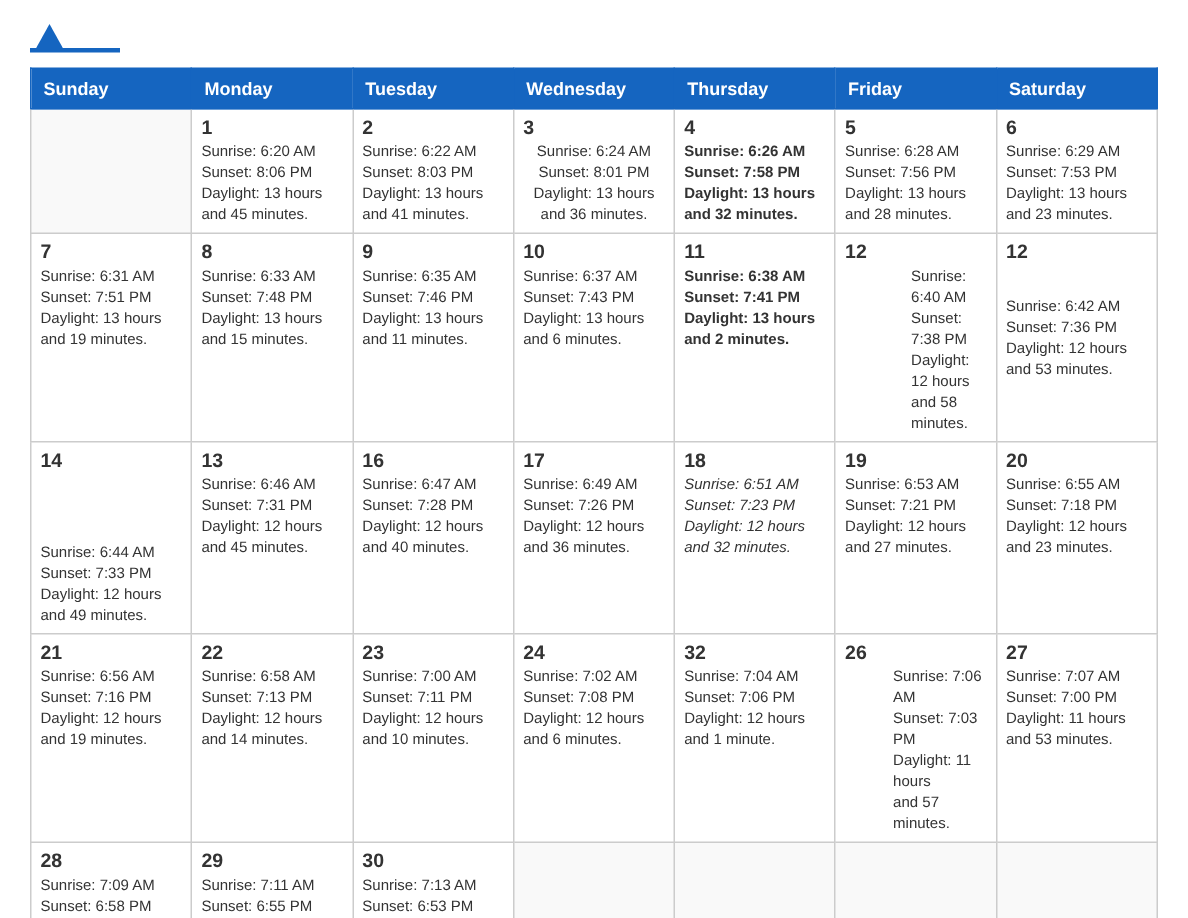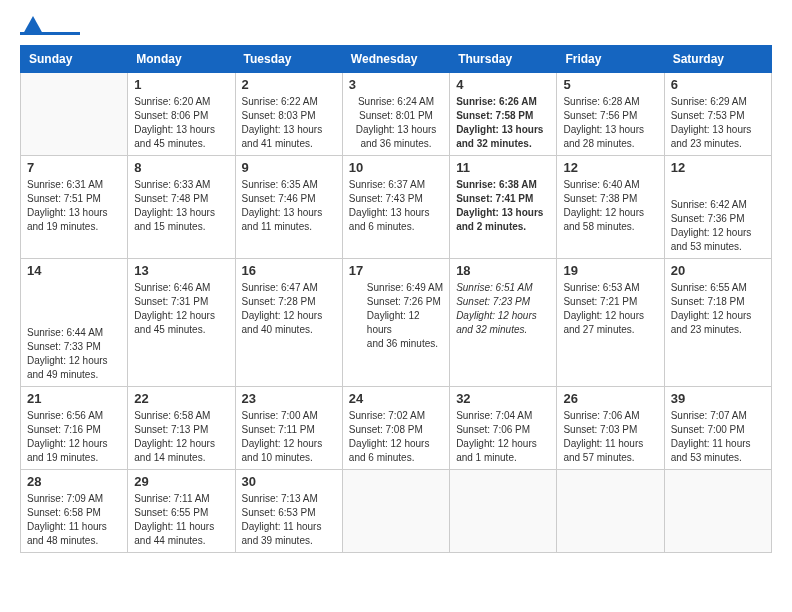--- a/index.html
+++ b/index.html
@@ -202,21 +202,21 @@
         </td>
         <td>
           <div class="day-number">11</div>
           <div class="day-info" style="white-space: pre-line; font-weight: bold;">Sunrise: 6:38 AM
 Sunset: 7:41 PM
 Daylight: 13 hours
 and 2 minutes.</div>
         </td>
         <td>
           <div class="day-number">12</div>
-          <div class="day-info" style="white-space: pre-line;">Sunrise: 6:40 AM
+          <div class="day-info" style="white-space: pre-line; margin-left: 44px;">Sunrise: 6:40 AM
 Sunset: 7:38 PM
 Daylight: 12 hours
 and 58 minutes.</div>
         </td>
         <td>
           <div class="day-number">12</div>
           <div class="day-info" style="white-space: pre-line; margin-top: 23px;">Sunrise: 6:42 AM
 Sunset: 7:36 PM
 Daylight: 12 hours
 and 53 minutes.</div>
@@ -239,21 +239,21 @@
         </td>
         <td>
           <div class="day-number">16</div>
           <div class="day-info" style="white-space: pre-line;">Sunrise: 6:47 AM
 Sunset: 7:28 PM
 Daylight: 12 hours
 and 40 minutes.</div>
         </td>
         <td>
           <div class="day-number">17</div>
-          <div class="day-info" style="white-space: pre-line; margin-left: 18px;">Sunrise: 6:49 AM
+          <div class="day-info" style="white-space: pre-line;">Sunrise: 6:49 AM
 Sunset: 7:26 PM
 Daylight: 12 hours
 and 36 minutes.</div>
         </td>
         <td>
           <div class="day-number">18</div>
           <div class="day-info" style="white-space: pre-line; font-style: italic;">Sunrise: 6:51 AM
 Sunset: 7:23 PM
 Daylight: 12 hours
 and 32 minutes.</div>
@@ -304,27 +304,27 @@
         </td>
         <td>
           <div class="day-number">32</div>
           <div class="day-info" style="white-space: pre-line;">Sunrise: 7:04 AM
 Sunset: 7:06 PM
 Daylight: 12 hours
 and 1 minute.</div>
         </td>
         <td>
           <div class="day-number">26</div>
-          <div class="day-info" style="white-space: pre-line;">Sunrise: 7:06 AM
+          <div class="day-info" style="white-space: pre-line; margin-left: 32px;">Sunrise: 7:06 AM
 Sunset: 7:03 PM
 Daylight: 11 hours
 and 57 minutes.</div>
         </td>
         <td>
-          <div class="day-number">39</div>
+          <div class="day-number">27</div>
           <div class="day-info" style="white-space: pre-line;">Sunrise: 7:07 AM
 Sunset: 7:00 PM
 Daylight: 11 hours
 and 53 minutes.</div>
         </td>
       </tr>
       <tr>
         <td>
           <div class="day-number">28</div>
           <div class="day-info" style="white-space: pre-line;">Sunrise: 7:09 AM

